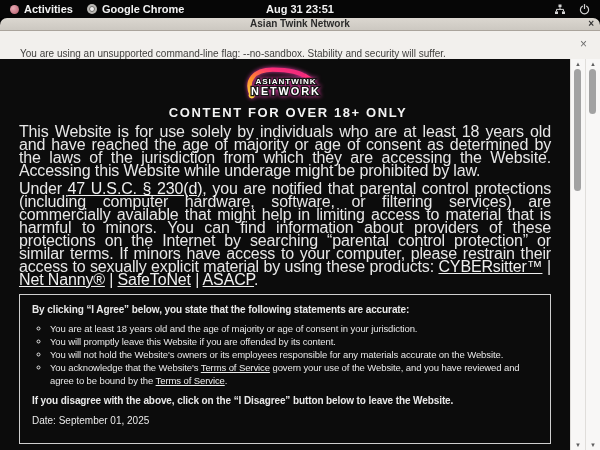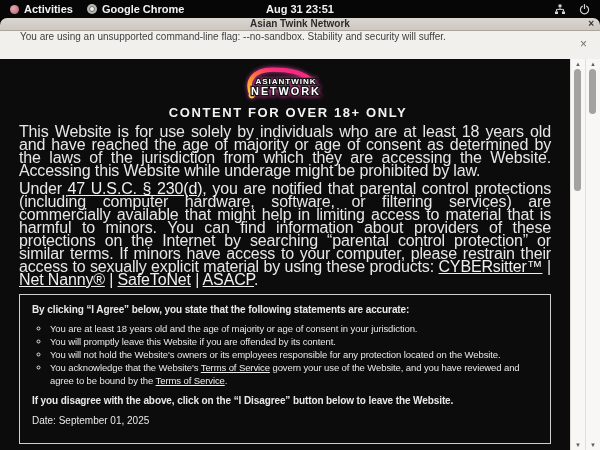--- a/index.html
+++ b/index.html
@@ -22,21 +22,21 @@
 
   
   .titlebar{position:absolute;top:18px;left:0;width:600px;height:13px;
             background:linear-gradient(#dbd7d0,#ccc8c1);border-bottom:1px solid #aaa49c;
             border-radius:7px 7px 0 0;box-sizing:border-box;text-align:center;
             font-size:10px;font-weight:bold;color:#2c2c2c;line-height:12px;}
   .tb-close{position:absolute;right:6px;top:0;font-size:10px;line-height:12px;color:#333;cursor:default;}
 
   
   .infobar{position:absolute;top:31px;left:0;width:600px;height:44px;background:#f2f0ed;
-           color:#403f3d;font-size:10px;display:flex;align-items:flex-start;box-sizing:border-box;
+           color:#403f3d;font-size:10px;display:flex;align-items:center;box-sizing:border-box;
            padding:0 20px;}
   .ib-close{position:absolute;right:13px;top:7px;font-size:12px;color:#6d6d6d;line-height:12px;cursor:default;}
 
   
   .page{position:absolute;top:59px;left:0;width:570px;height:391px;background:#0c0c0c;
         color:#e9e9e9;overflow:hidden;}
   .logo{margin-top:5px;text-align:center;height:38px;}
   .logo svg{filter:drop-shadow(0 0 2px rgba(255,64,186,.85));}
   .logo-text{fill:#fff;stroke:#141414;paint-order:stroke;font-family:"Liberation Sans",sans-serif;
              font-weight:bold;}
@@ -141,21 +141,21 @@
 
     <p class="para">This Website is for use solely by individuals who are at least 18 years old and have reached the age of majority or age of consent as determined by the laws of the jurisdiction from which they are accessing the Website. Accessing this Website while underage might be prohibited by law.</p>
 
     <p class="para second"><span>Under </span><a class="lnk">47 U.S.C. § 230(d)</a><span>, you are notified that parental control protections (including computer hardware, software, or filtering services) are commercially available that might help in limiting access to material that is harmful to minors. You can find information about providers of these protections on the Internet by searching “parental control protection” or similar terms. If minors have access to your computer, please restrain their access to sexually explicit material by using these products: </span><a class="lnk">CYBERsitter™</a><span> | </span><a class="lnk">Net Nanny®</a><span> | </span><a class="lnk">SafeToNet</a><span> | </span><a class="lnk">ASACP</a><span>.</span></p>
 
     <div class="agreement">
       <p class="bold">By clicking “I Agree” below, you state that the following statements are accurate:</p>
       <ul>
         <li>You are at least 18 years old and the age of majority or age of consent in your jurisdiction.</li>
         <li>You will promptly leave this Website if you are offended by its content.</li>
-        <li>You will not hold the Website's owners or its employees responsible for any protection located on the Website.</li>
+        <li>You will not hold the Website's owners or its employees responsible for any materials accurate on the Website.</li>
         <li><span>You acknowledge that the Website's </span><a class="lnk">Terms of Service</a><span> govern your use of the Website, and you have reviewed and agree to be bound by the </span><a class="lnk">Terms of Service</a><span>.</span></li>
       </ul>
       <p class="bold note">If you disagree with the above, click on the “I Disagree” button below to leave the Website.</p>
       <p class="date">Date: September 01, 2025</p>
     </div>
 
     <div class="btn-row">
       <button class="agree-btn">I AGREE</button>
       <button class="disagree-btn">I DISAGREE</button>
     </div>

